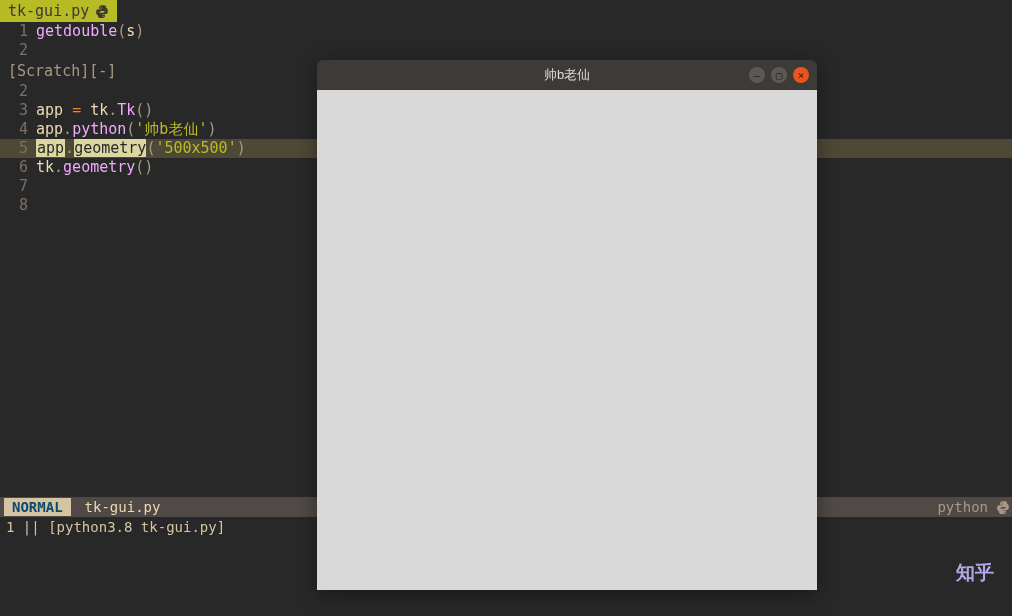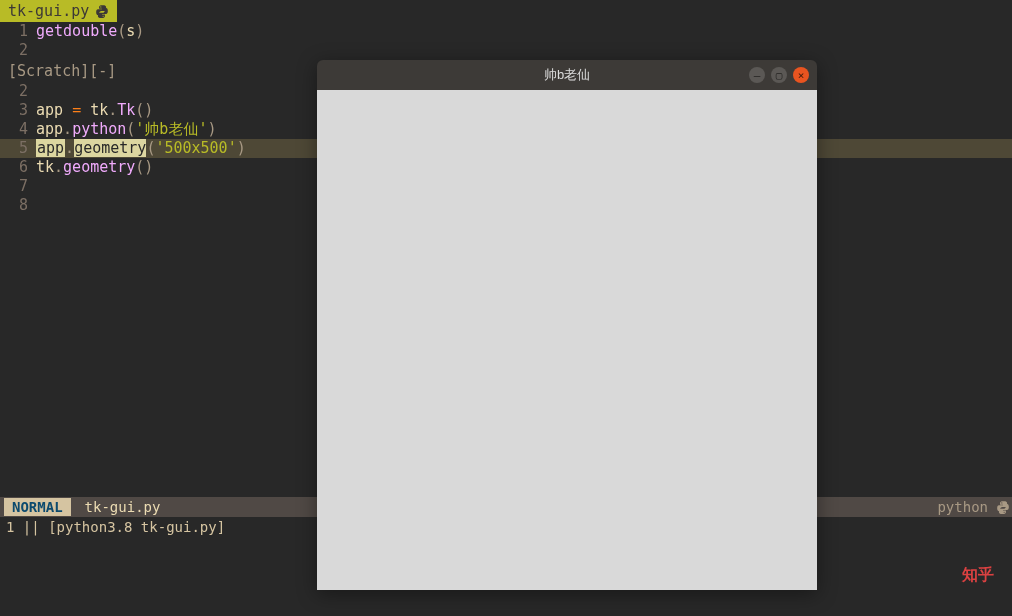--- a/index.html
+++ b/index.html
@@ -129,23 +129,23 @@
   color: #ffffff;
   font-family: sans-serif;
   font-size: 22px;
   font-weight: 500;
   opacity: 0.9;
   display: flex;
   align-items: center;
   gap: 10px;
 }
 .zhihu-ico {
-  color: #ef4444;
+  color: #c4b5fd;
   font-weight: bold;
-  font-size: 16px;
+  font-size: 19px;
   text-align: center;
 }
 </style>
 </head>
 <body>
 
 <div class="editor">
   <div class="tab-bar">
     <div class="tab">
       <span>tk-gui.py</span>

